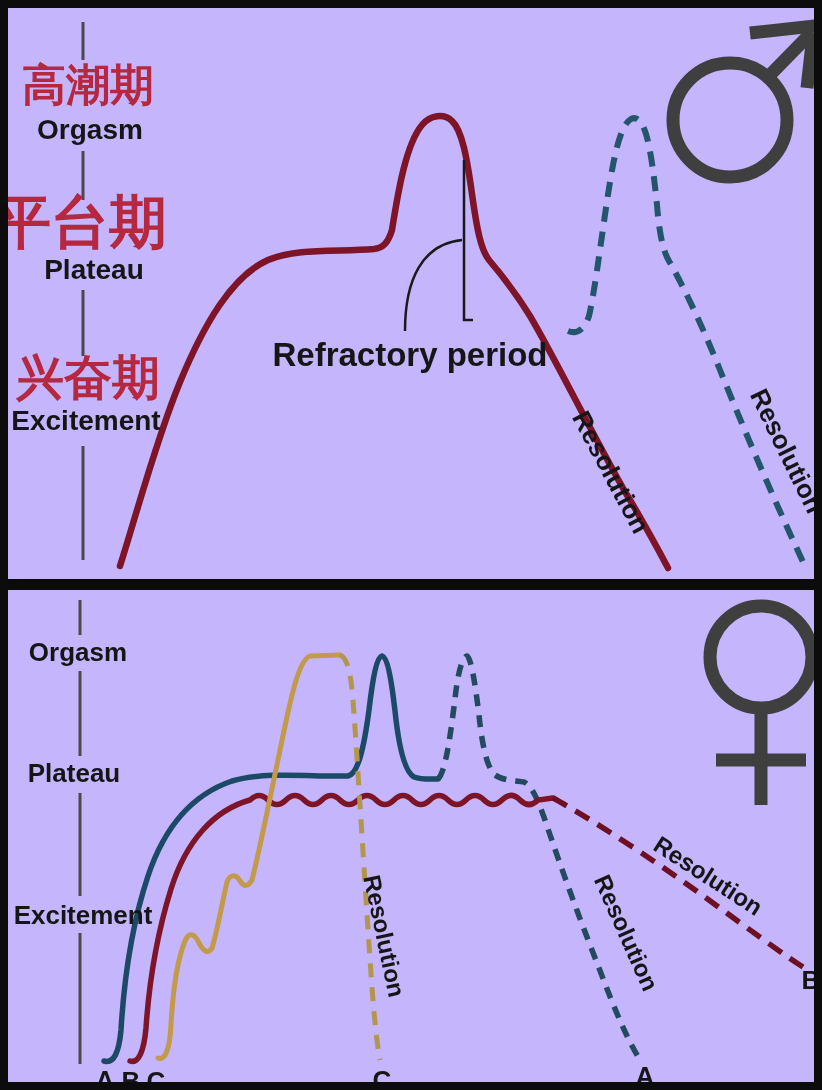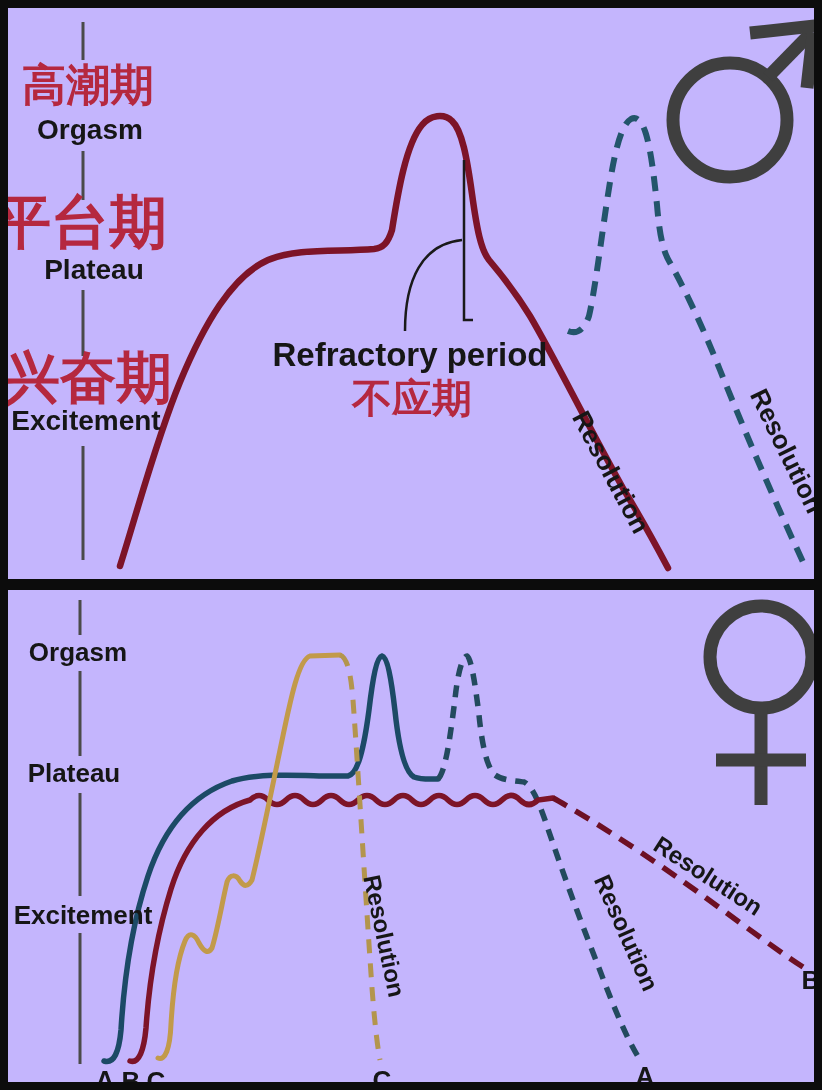--- a/index.html
+++ b/index.html
@@ -66,25 +66,24 @@
       <line x1="708" y1="752" x2="798" y2="752" stroke-width="13"></line>
     </g>
   </svg>
 
   <div class="divider" style="top:571px;height:11px;"></div>
 
   <div class="lbl zh" style="left:80px;top:77px;font-size:44px;">高潮期</div>
   <div class="lbl en" style="left:82px;top:122px;font-size:28px;">Orgasm</div>
   <div class="lbl zh" style="left:72px;top:214px;font-size:58px;">平台期</div>
   <div class="lbl en" style="left:86px;top:262px;font-size:28px;">Plateau</div>
-  <div class="lbl zh" style="left:80px;top:370px;font-size:56px;">兴奋期</div>
+  <div class="lbl zh" style="left:80px;top:370px;font-size:48px;">兴奋期</div>
   <div class="lbl en" style="left:78px;top:413px;font-size:28px;">Excitement</div>
 
   <div class="lbl en" style="left:402px;top:346px;font-size:33px;">Refractory period</div>
-  <div class="lbl zh" style="left:404px;top:390px;font-size:40px;">不应期</div>
 
   <div class="lbl en rot" style="left:603px;top:464px;font-size:26px;transform:translate(-50%,-50%) rotate(62deg);">Resolution</div>
   <div class="lbl en rot" style="left:779px;top:443px;font-size:26px;transform:translate(-50%,-50%) rotate(64deg);">Resolution</div>
 
   <div class="lbl en" style="left:70px;top:644px;font-size:26px;font-weight:600;">Orgasm</div>
   <div class="lbl en" style="left:66px;top:765px;font-size:26px;font-weight:600;">Plateau</div>
   <div class="lbl en" style="left:75px;top:907px;font-size:26px;font-weight:600;">Excitement</div>
 
   <div class="lbl en rot" style="left:376px;top:928px;font-size:24px;transform:translate(-50%,-50%) rotate(78deg);">Resolution</div>
   <div class="lbl en rot" style="left:618px;top:925px;font-size:24px;transform:translate(-50%,-50%) rotate(66deg);">Resolution</div>

